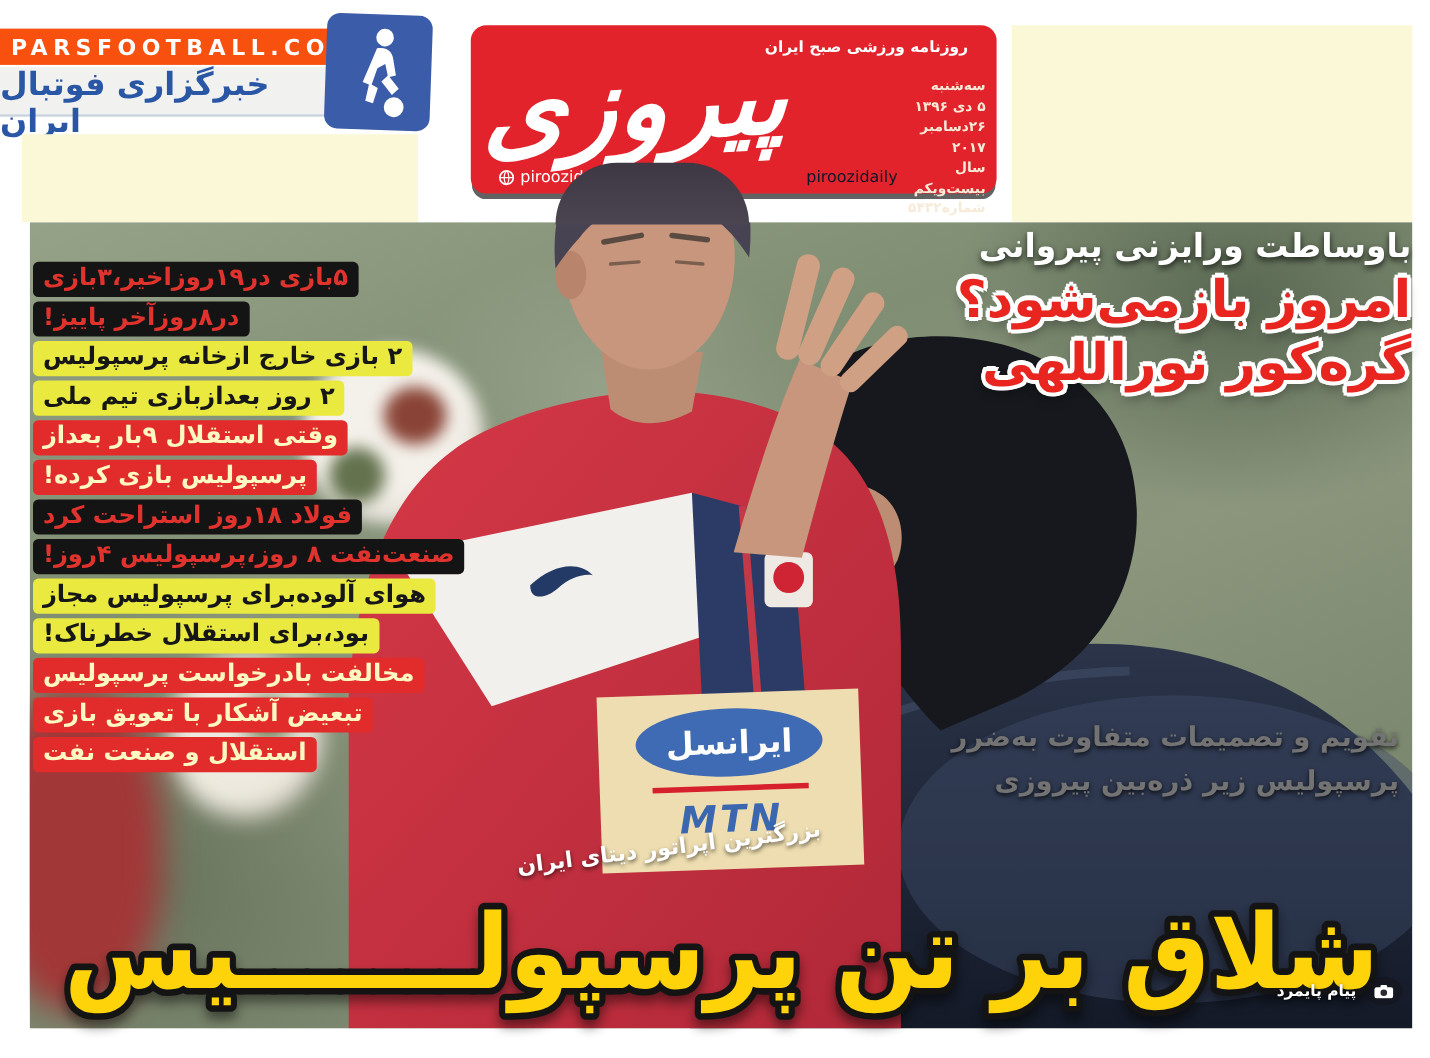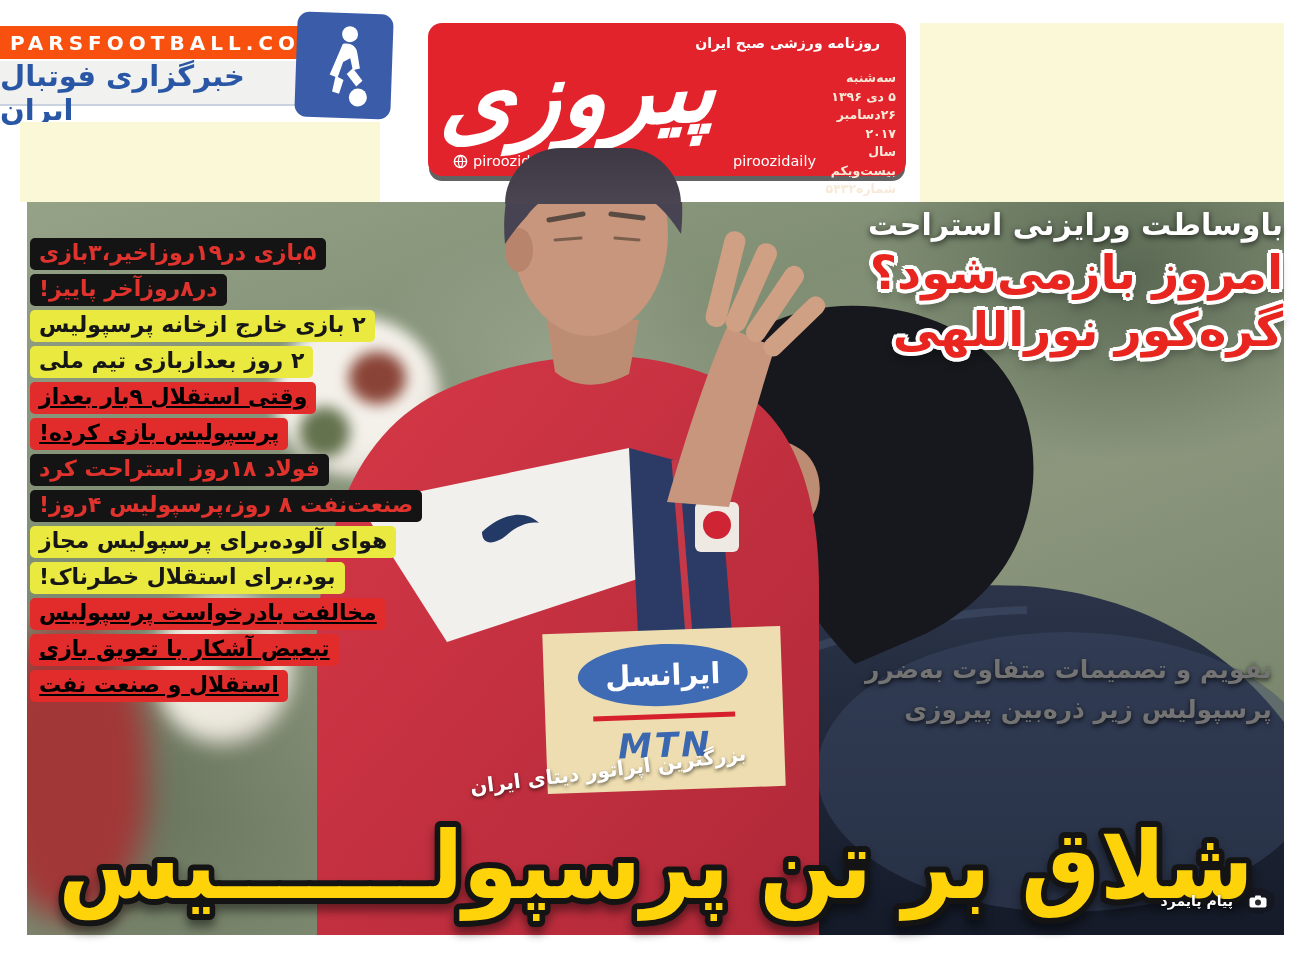--- a/index.html
+++ b/index.html
@@ -28,21 +28,21 @@
     background:#e2232b; border-radius:14px; box-shadow:0 6px 0 -1px rgba(45,45,45,.75); }
   .mh-tagline { position:absolute; right:26px; top:12px; color:#fff; font-weight:bold;
     font-size:14px; direction:rtl; }
   .mh-logo { position:absolute; left:12px; top:6px; color:#fff; font-weight:bold;
     font-style:italic; font-size:96px; line-height:130px; transform:rotate(-3deg) skewX(-6deg);
     direction:rtl; }
   .mh-dates { position:absolute; right:10px; top:46px; width:84px; text-align:right;
     color:#f8ead8; font-size:12.5px; line-height:18.5px; font-weight:bold; direction:rtl; }
   .mh-web { position:absolute; left:25px; bottom:7px; color:#fff; font-size:14.5px;
     display:flex; align-items:center; gap:5px; }
-  .mh-social { position:absolute; right:90px; bottom:7px; color:#ffffff; font-size:14.5px; }
+  .mh-social { position:absolute; right:90px; bottom:7px; color:#0f172a; font-size:14.5px; }
 
   
   .photo { position:absolute; left:27px; top:202px; width:1257px; height:733px; overflow:hidden; }
   .photo-bg { position:absolute; inset:0;
     background:
       radial-gradient(430px 300px at 88% 10%, rgba(38,55,38,.45), transparent 62%),
       radial-gradient(520px 400px at 8% 82%, rgba(40,50,32,.35), transparent 60%),
       radial-gradient(320px 230px at 42% 22%, rgba(198,206,186,.30), transparent 60%),
       radial-gradient(300px 260px at 20% 45%, rgba(170,180,155,.25), transparent 60%),
       linear-gradient(160deg, #95a288 0%, #808e74 30%, #8b967d 55%, #6e7c62 100%); }
@@ -73,21 +73,21 @@
   .head-cap { position:absolute; left:505px; top:148px; width:176px; height:56px;
     border-radius:88px 88px 0 0; background:linear-gradient(#3d3843, #4a4550); z-index:4; }
 
   
   .badges { position:absolute; left:30px; top:238px; z-index:6; }
   .badge-group { margin-bottom:4px; }
   .badge-line { display:table; margin-bottom:4px; padding:2px 9px 5px; font-weight:bold;
     font-size:22px; white-space:nowrap; border-radius:5px; direction:rtl; }
   .b-black { background:#141414; color:#e1332d; }
   .b-yellow { background:#e9e93f; color:#161616; }
-  .b-red { background:#e22b2b; color:#000000;text-decoration:underline; }
+  .b-red { background:#e22b2b; color:#fef9c3; }
 
   
   .right-head { position:absolute; right:17px; top:206px; text-align:right; direction:rtl; z-index:6; }
   .right-head .kicker { color:#fff; font-weight:bold; font-size:30px; line-height:38px;
     text-shadow:0 2px 6px rgba(0,0,0,.75); }
   .right-head .big { color:#e8251f; font-weight:bold; font-size:47px; line-height:57px;
     text-shadow:-3px -3px 0 #fff, 3px -3px 0 #fff, -3px 3px 0 #fff, 3px 3px 0 #fff,
       -4px 0 0 #fff, 4px 0 0 #fff, 0 -4px 0 #fff, 0 4px 0 #fff, 0 7px 10px rgba(0,0,0,.35); }
 
   
@@ -246,21 +246,21 @@
       <div class="badge-line b-yellow">بود،برای استقلال خطرناک!</div>
     </div>
     <div class="badge-group">
       <div class="badge-line b-red">مخالفت بادرخواست پرسپولیس</div>
       <div class="badge-line b-red">تبعیض آشکار با تعویق بازی</div>
       <div class="badge-line b-red">استقلال و صنعت نفت</div>
     </div>
   </div>
 
   <div class="right-head">
-    <div class="kicker">باوساطت ورایزنی استراحت</div>
+    <div class="kicker">باوساطت ورایزنی پیروانی</div>
     <div class="big">امروز بازمی‌شود؟</div>
     <div class="big">گره‌کور نوراللهی</div>
   </div>
 
   <div class="sub-head">
     <div>تقویم و تصمیمات متفاوت به‌ضرر</div>
     <div>پرسپولیس زیر ذره‌بین پیروزی</div>
   </div>
 
   <div class="slogan">بزرگترین اپراتور دیتای ایران</div>

